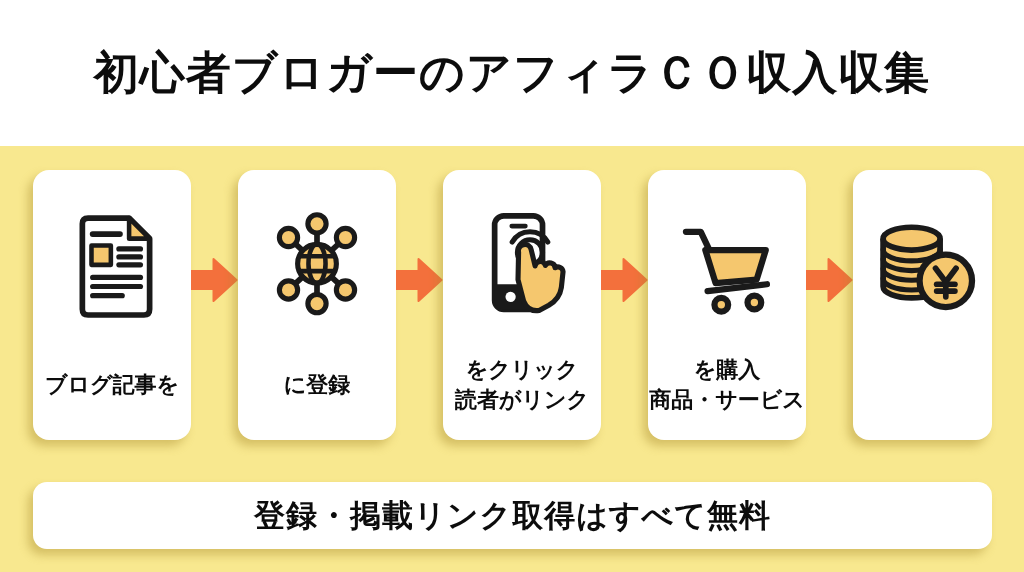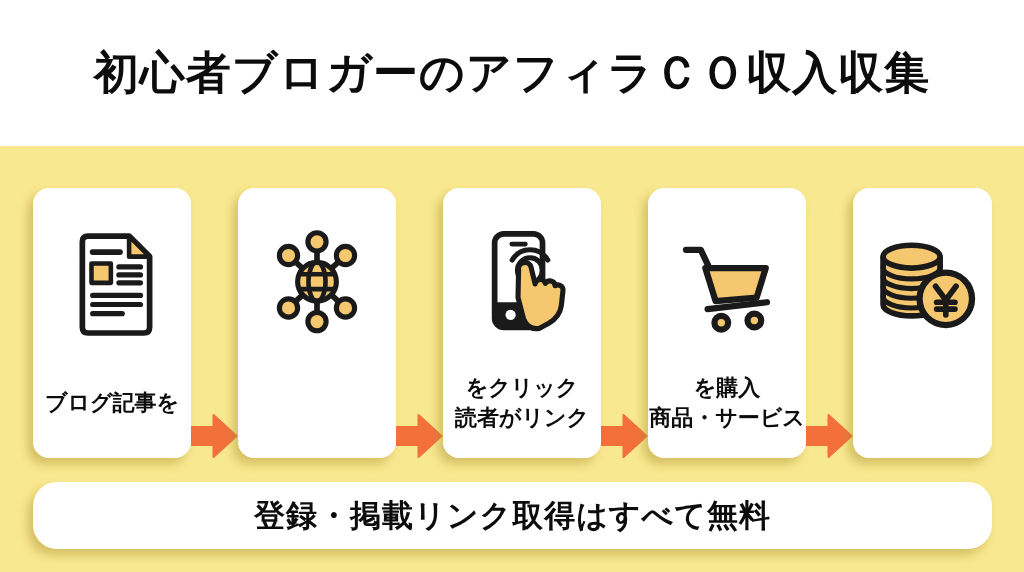--- a/index.html
+++ b/index.html
@@ -3,32 +3,32 @@
 <meta charset="utf-8">
 <style>
   * { margin:0; padding:0; box-sizing:border-box; }
   html,body { width:1024px; height:572px; overflow:hidden; }
   body { font-family:"Liberation Sans","DejaVu Sans",sans-serif; background:#ffffff; }
   .stage { position:relative; width:856px; height:572px; background:#ffffff;padding-left:36px; }
   .yellow-band { position:absolute; left:0; top:146px; width:1024px; height:426px; background:#F8E88F; }
   .title { position:absolute; left:0; top:0; width:1024px; height:146px;
            display:flex; align-items:center; justify-content:center;
            font-size:45px; font-weight:900; color:#0c0c0c; letter-spacing:1px; }
-  .flow { position:absolute; left:33px; top:188px; width:959px; height:270px; display:flex;align-items:flex-end; }
+  .flow { position:absolute; left:33px; top:170px; width:959px; height:270px; display:flex; }
   .card { width:158px; height:270px; background:#ffffff; border-radius:16px;
           box-shadow:-5px 6px 10px rgba(171,143,48,0.45);
           display:flex; flex-direction:column; align-items:center; }
   .arrow-cell { flex:1; display:flex; justify-content:center; }
   .arrow-cell svg { width:47px; height:44px; margin-top:88px; }
   .icon-wrap { height:160px; margin-top:16px; display:flex; align-items:center; justify-content:center; }
   .icon-wrap svg { width:114px; height:114px; }
   .label { height:78px; width:158px; display:flex; flex-direction:column; justify-content:center;
            text-align:center; font-size:22px; font-weight:700; color:#0c0c0c; line-height:30px; }
   .footer { position:absolute; left:33px; top:482px; width:959px; height:67px;
-            background:#ffffff; border-radius:24px;
+            background:#ffffff; border-radius:14px;
             box-shadow:-5px 6px 10px rgba(171,143,48,0.45);
             display:flex; align-items:center; justify-content:center;
             font-size:31px; font-weight:800; color:#0c0c0c; letter-spacing:1px; }
   .ic-stroke { stroke:#1A1A1A; fill:none; stroke-linecap:round; stroke-linejoin:round; }
 </style>
 </head>
 <body>
 
 <div class="stage">
 
@@ -81,20 +81,21 @@
           <circle cx="25" cy="71" r="8" fill="#F5C76E" stroke="#1A1A1A" stroke-width="4.5"></circle>
           <circle cx="75" cy="71" r="8" fill="#F5C76E" stroke="#1A1A1A" stroke-width="4.5"></circle>
           <circle cx="50" cy="83" r="8" fill="#F5C76E" stroke="#1A1A1A" stroke-width="4.5"></circle>
           <circle cx="50" cy="48" r="17" fill="#F5C76E" stroke="#1A1A1A" stroke-width="4.5"></circle>
           <ellipse cx="50" cy="48" rx="7.5" ry="17" class="ic-stroke" stroke-width="4"></ellipse>
           <line x1="34.8" y1="41.5" x2="65.2" y2="41.5" class="ic-stroke" stroke-width="4"></line>
           <line x1="34.8" y1="54.5" x2="65.2" y2="54.5" class="ic-stroke" stroke-width="4"></line>
         </svg>
       </div>
       <div class="label">
+        <div>に登録</div>
       </div>
     </div>
 
     <div class="arrow-cell">
       <svg viewBox="0 0 46 44">
           <polygon points="0,13 22,13 22,1 45,22 22,43 22,31 0,31" fill="#F3703C" stroke="#F3703C" stroke-width="2" stroke-linejoin="round"></polygon>
         </svg>
     </div>
 
     <div class="card">

